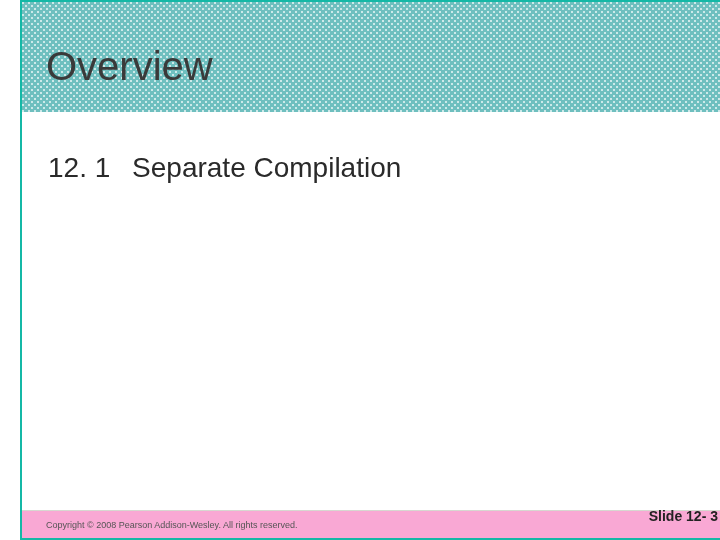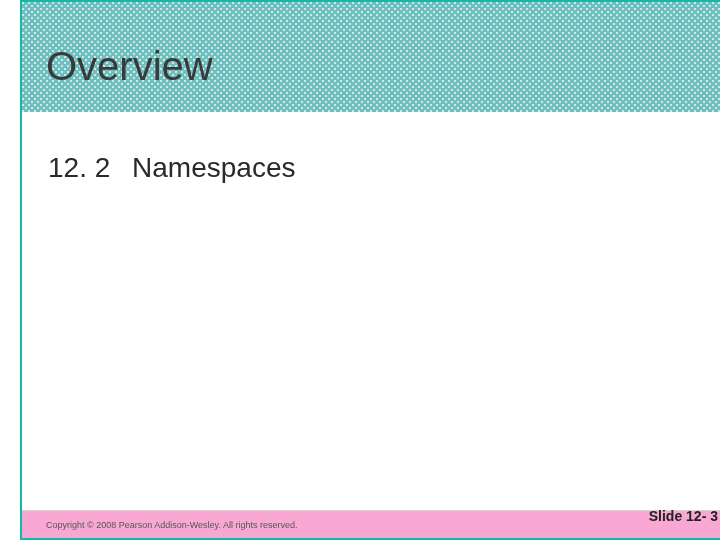--- a/index.html
+++ b/index.html
@@ -73,22 +73,22 @@
 <body>
 
 <div class="slide">
 
   <div class="title-band">
     <div class="title-text">Overview</div>
   </div>
 
   <div class="body-area">
     <div class="item">
-      <span class="num">12. 2</span>
-      <span class="txt">Namespaces</span>
+      <span class="num">12. 1</span>
+      <span class="txt">Separate Compilation</span>
     </div>
   </div>
 
   <div class="footer-bar">
     <div class="copyright">Copyright © 2008 Pearson Addison-Wesley. All rights reserved.</div>
     <div class="slide-number">Slide 12- 3</div>
   </div>
 
 </div>
 

